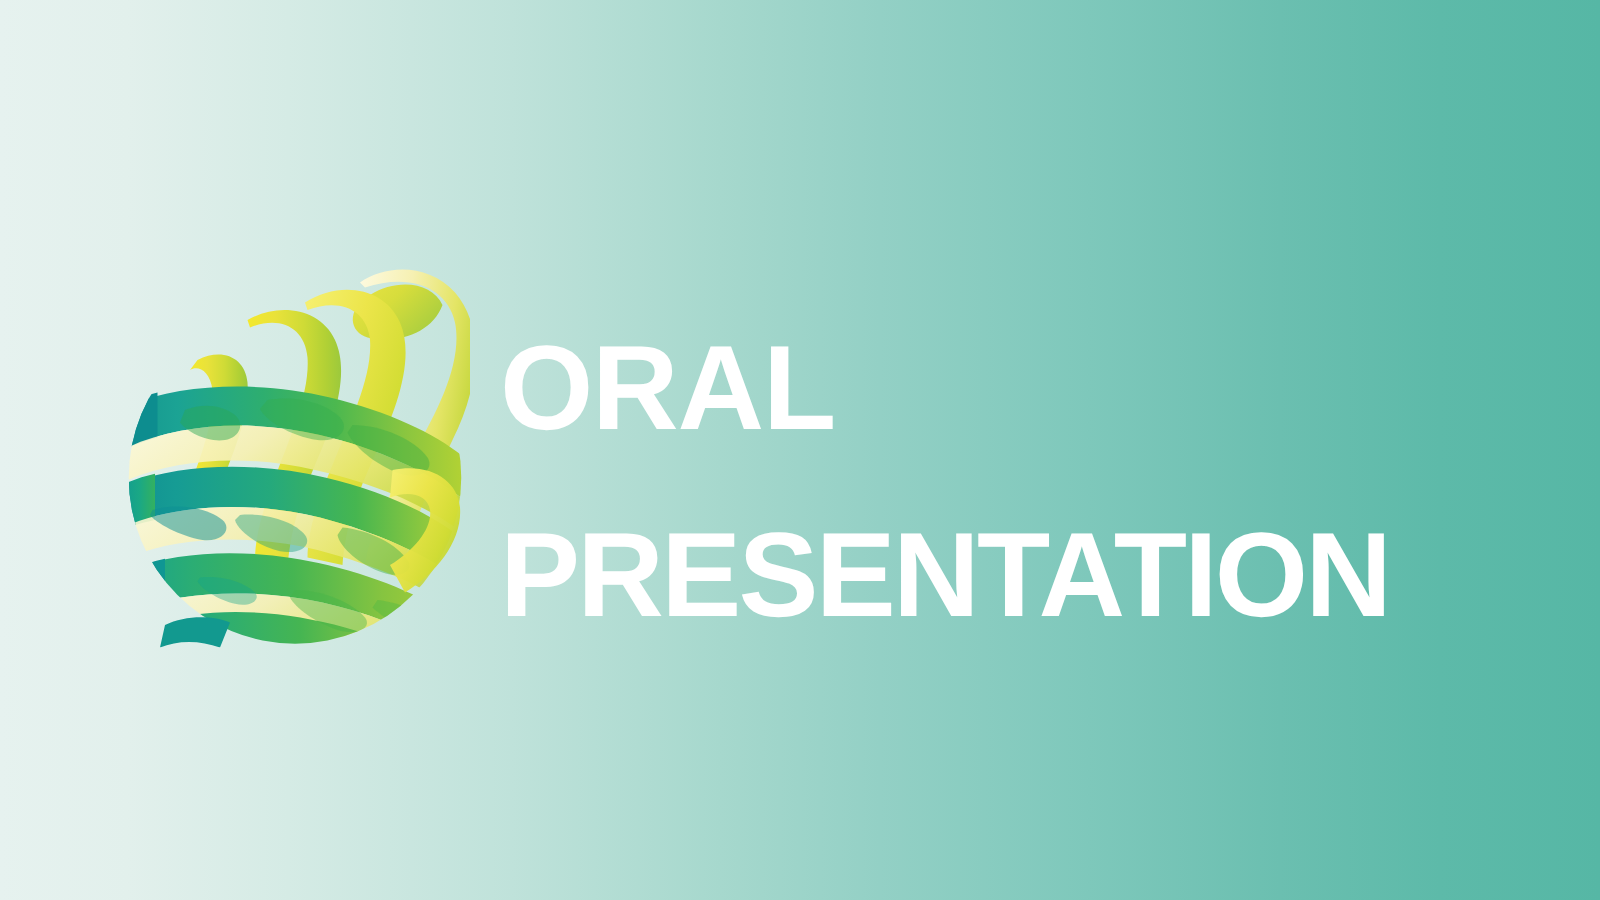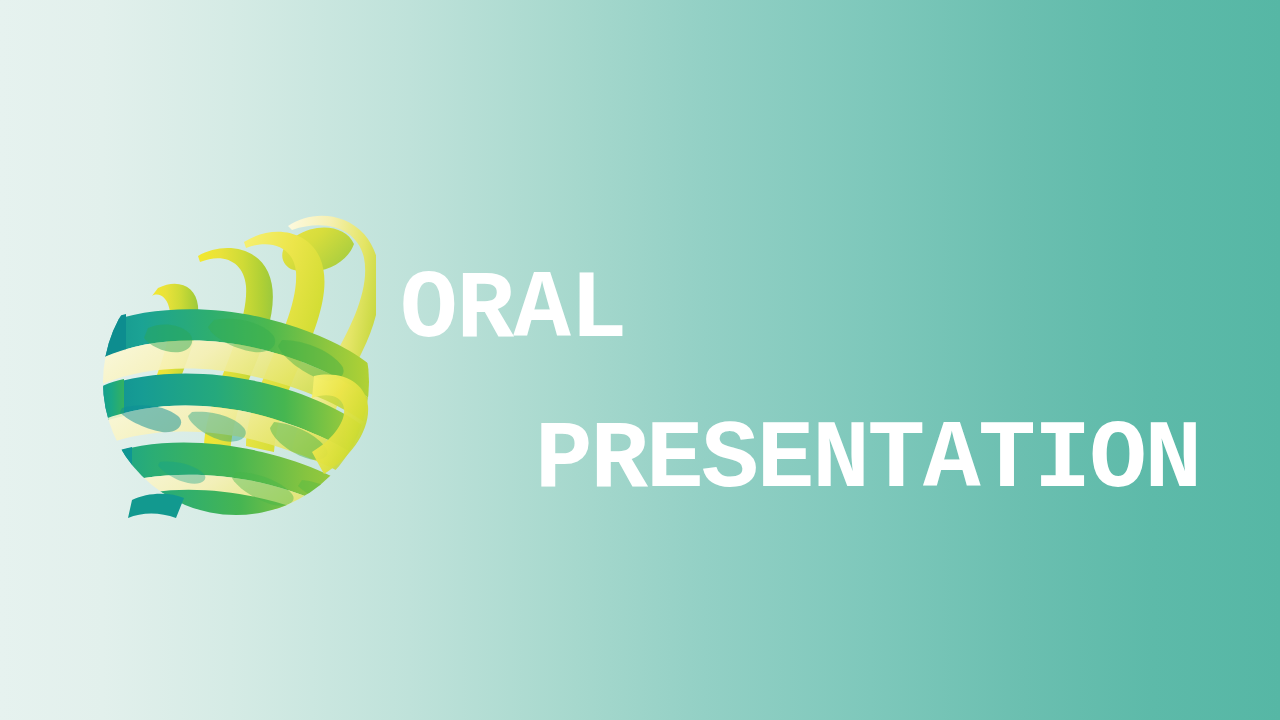--- a/index.html
+++ b/index.html
@@ -49,31 +49,30 @@
 
   
   #title-block {
     position: absolute;
     left: 400px;
     top: 236px;
     width: 800px;
   }
   .title-line {
     color: #ffffff;
-    font-family: Liberation Mono, monospace;
+    font-family: Liberation Sans, sans-serif;
     font-weight: bold;
     font-size: 96px;
     line-height: 150px;
     letter-spacing: -1px;
     white-space: nowrap;
     margin: 0;
   }
   #title-line-2 {
     letter-spacing: -2.2px;
-    text-align: right;
   }
 </style>
 </head>
 <body>
 
 <div id="slide">
 
   <div id="logo-mark">
     <svg viewBox="0 0 280 318" xmlns="http://www.w3.org/2000/svg" aria-hidden="true">
       <defs>

